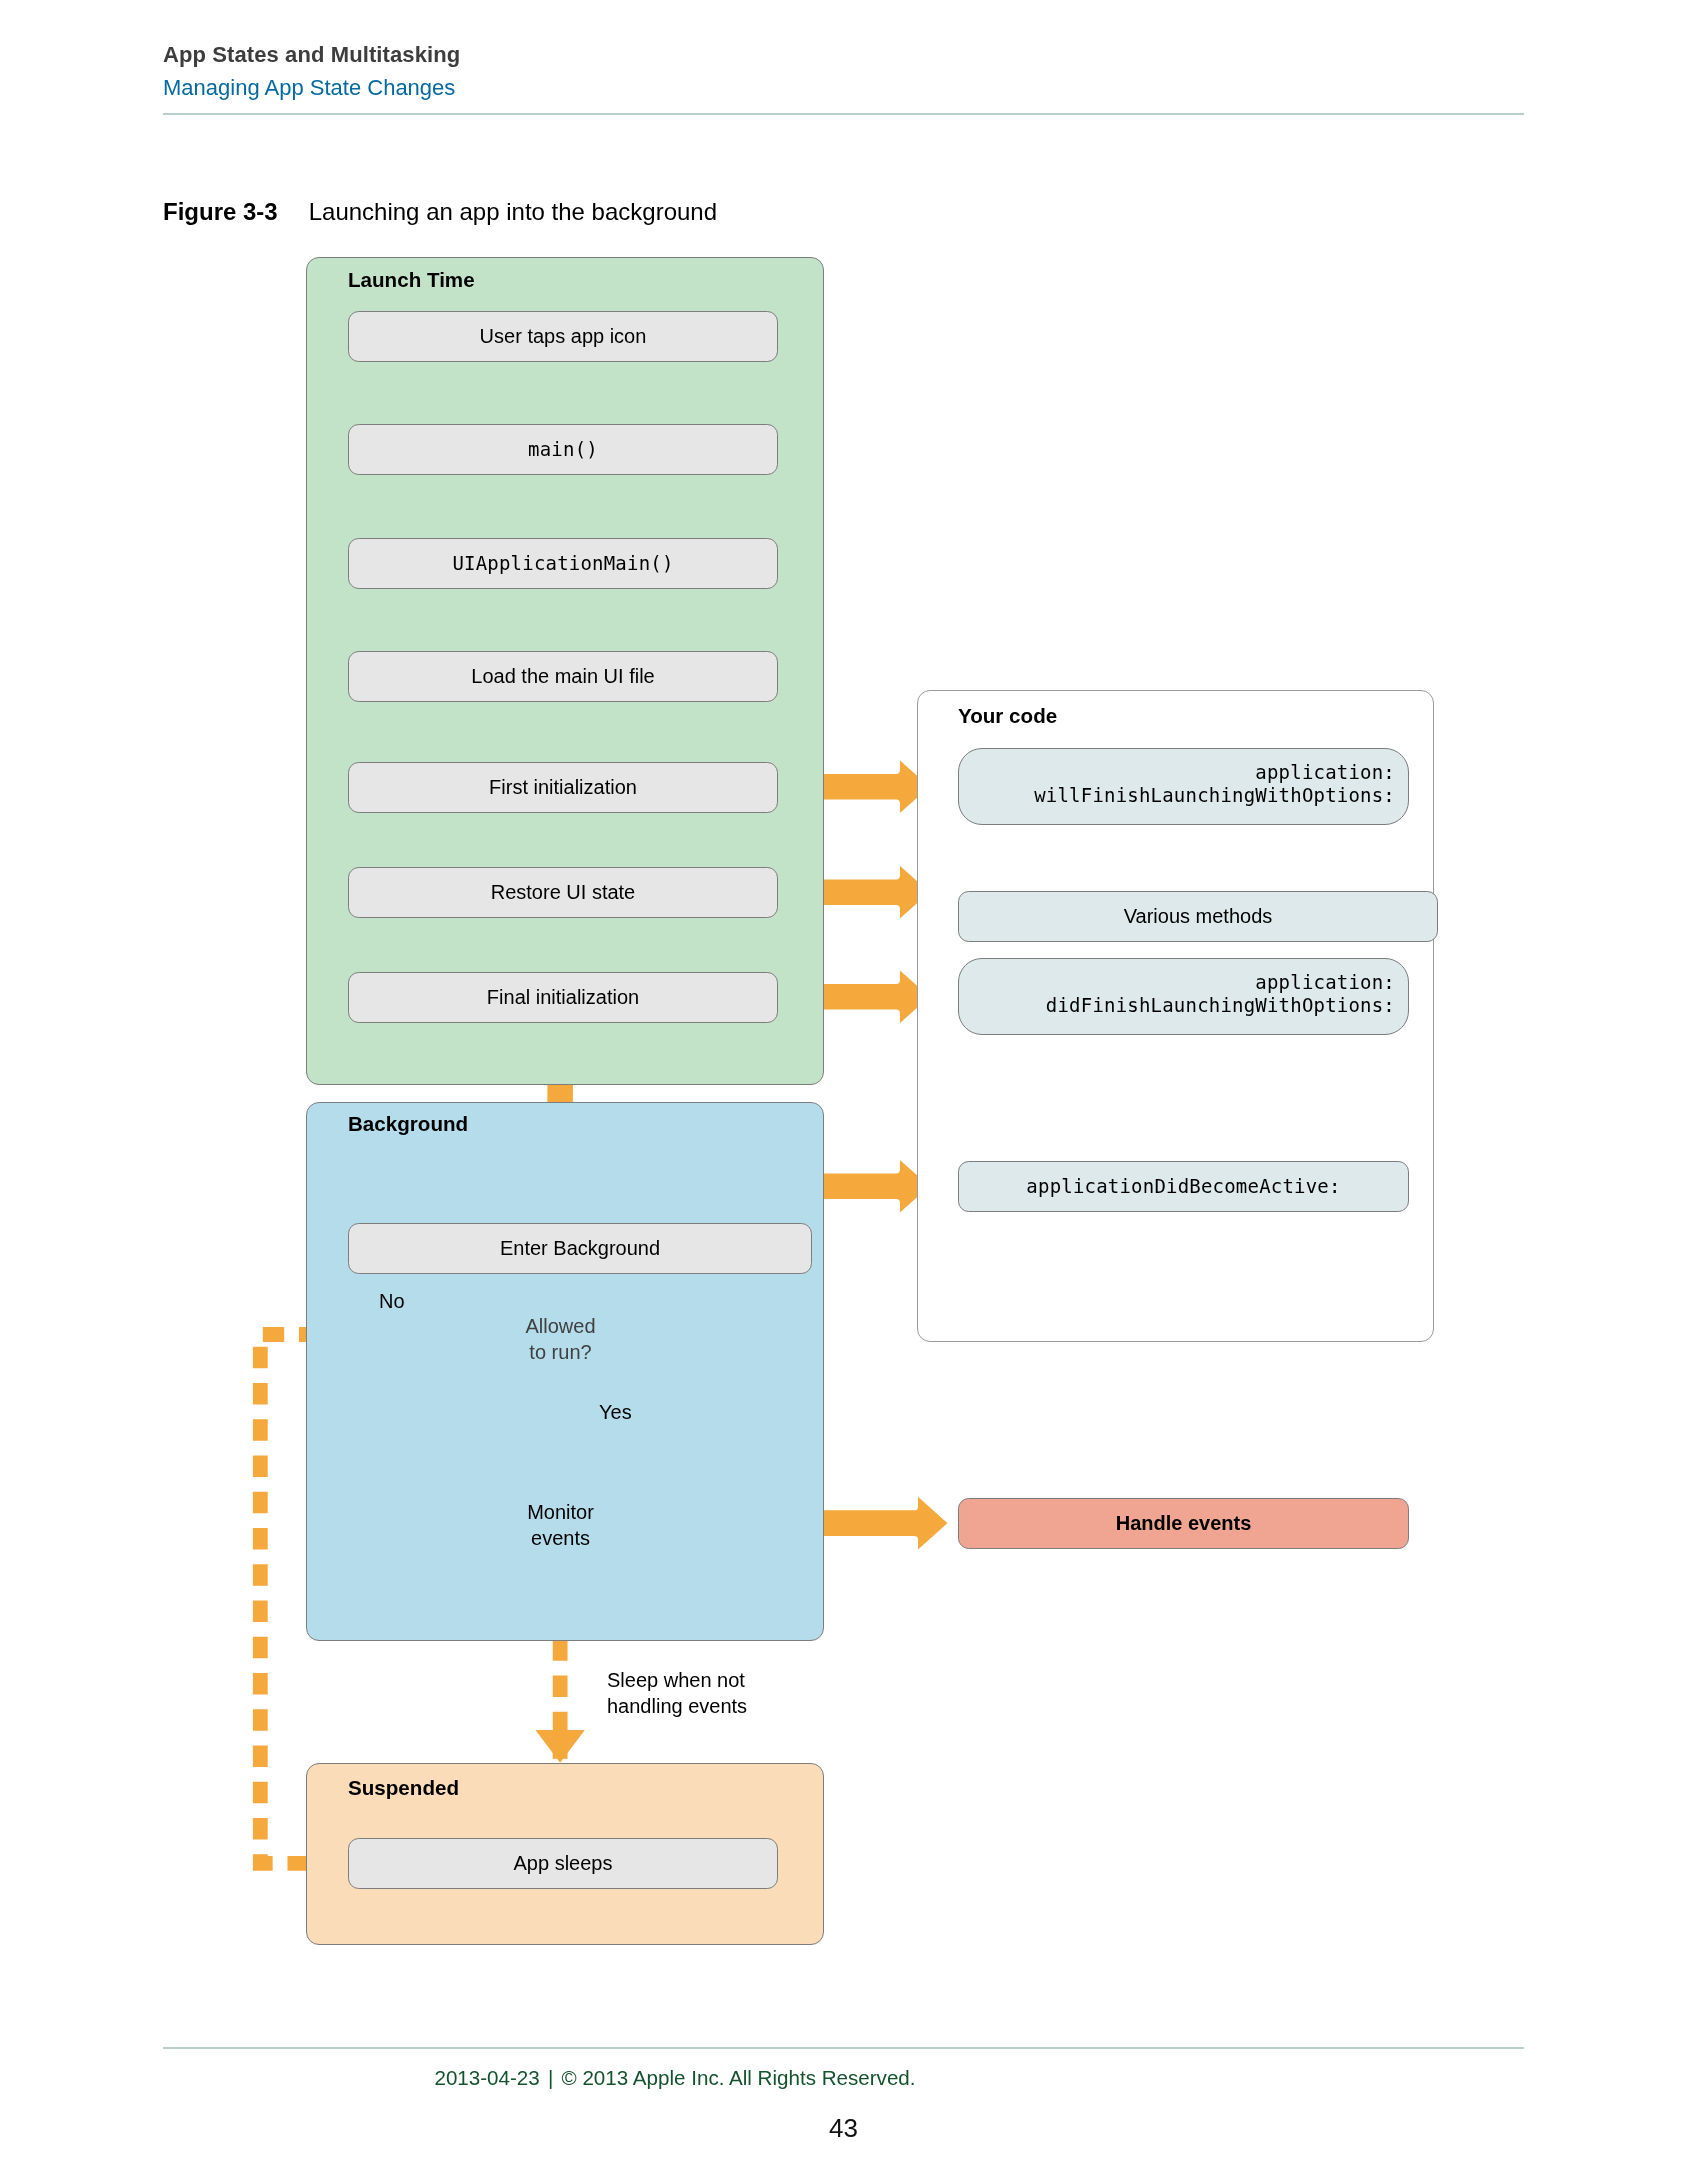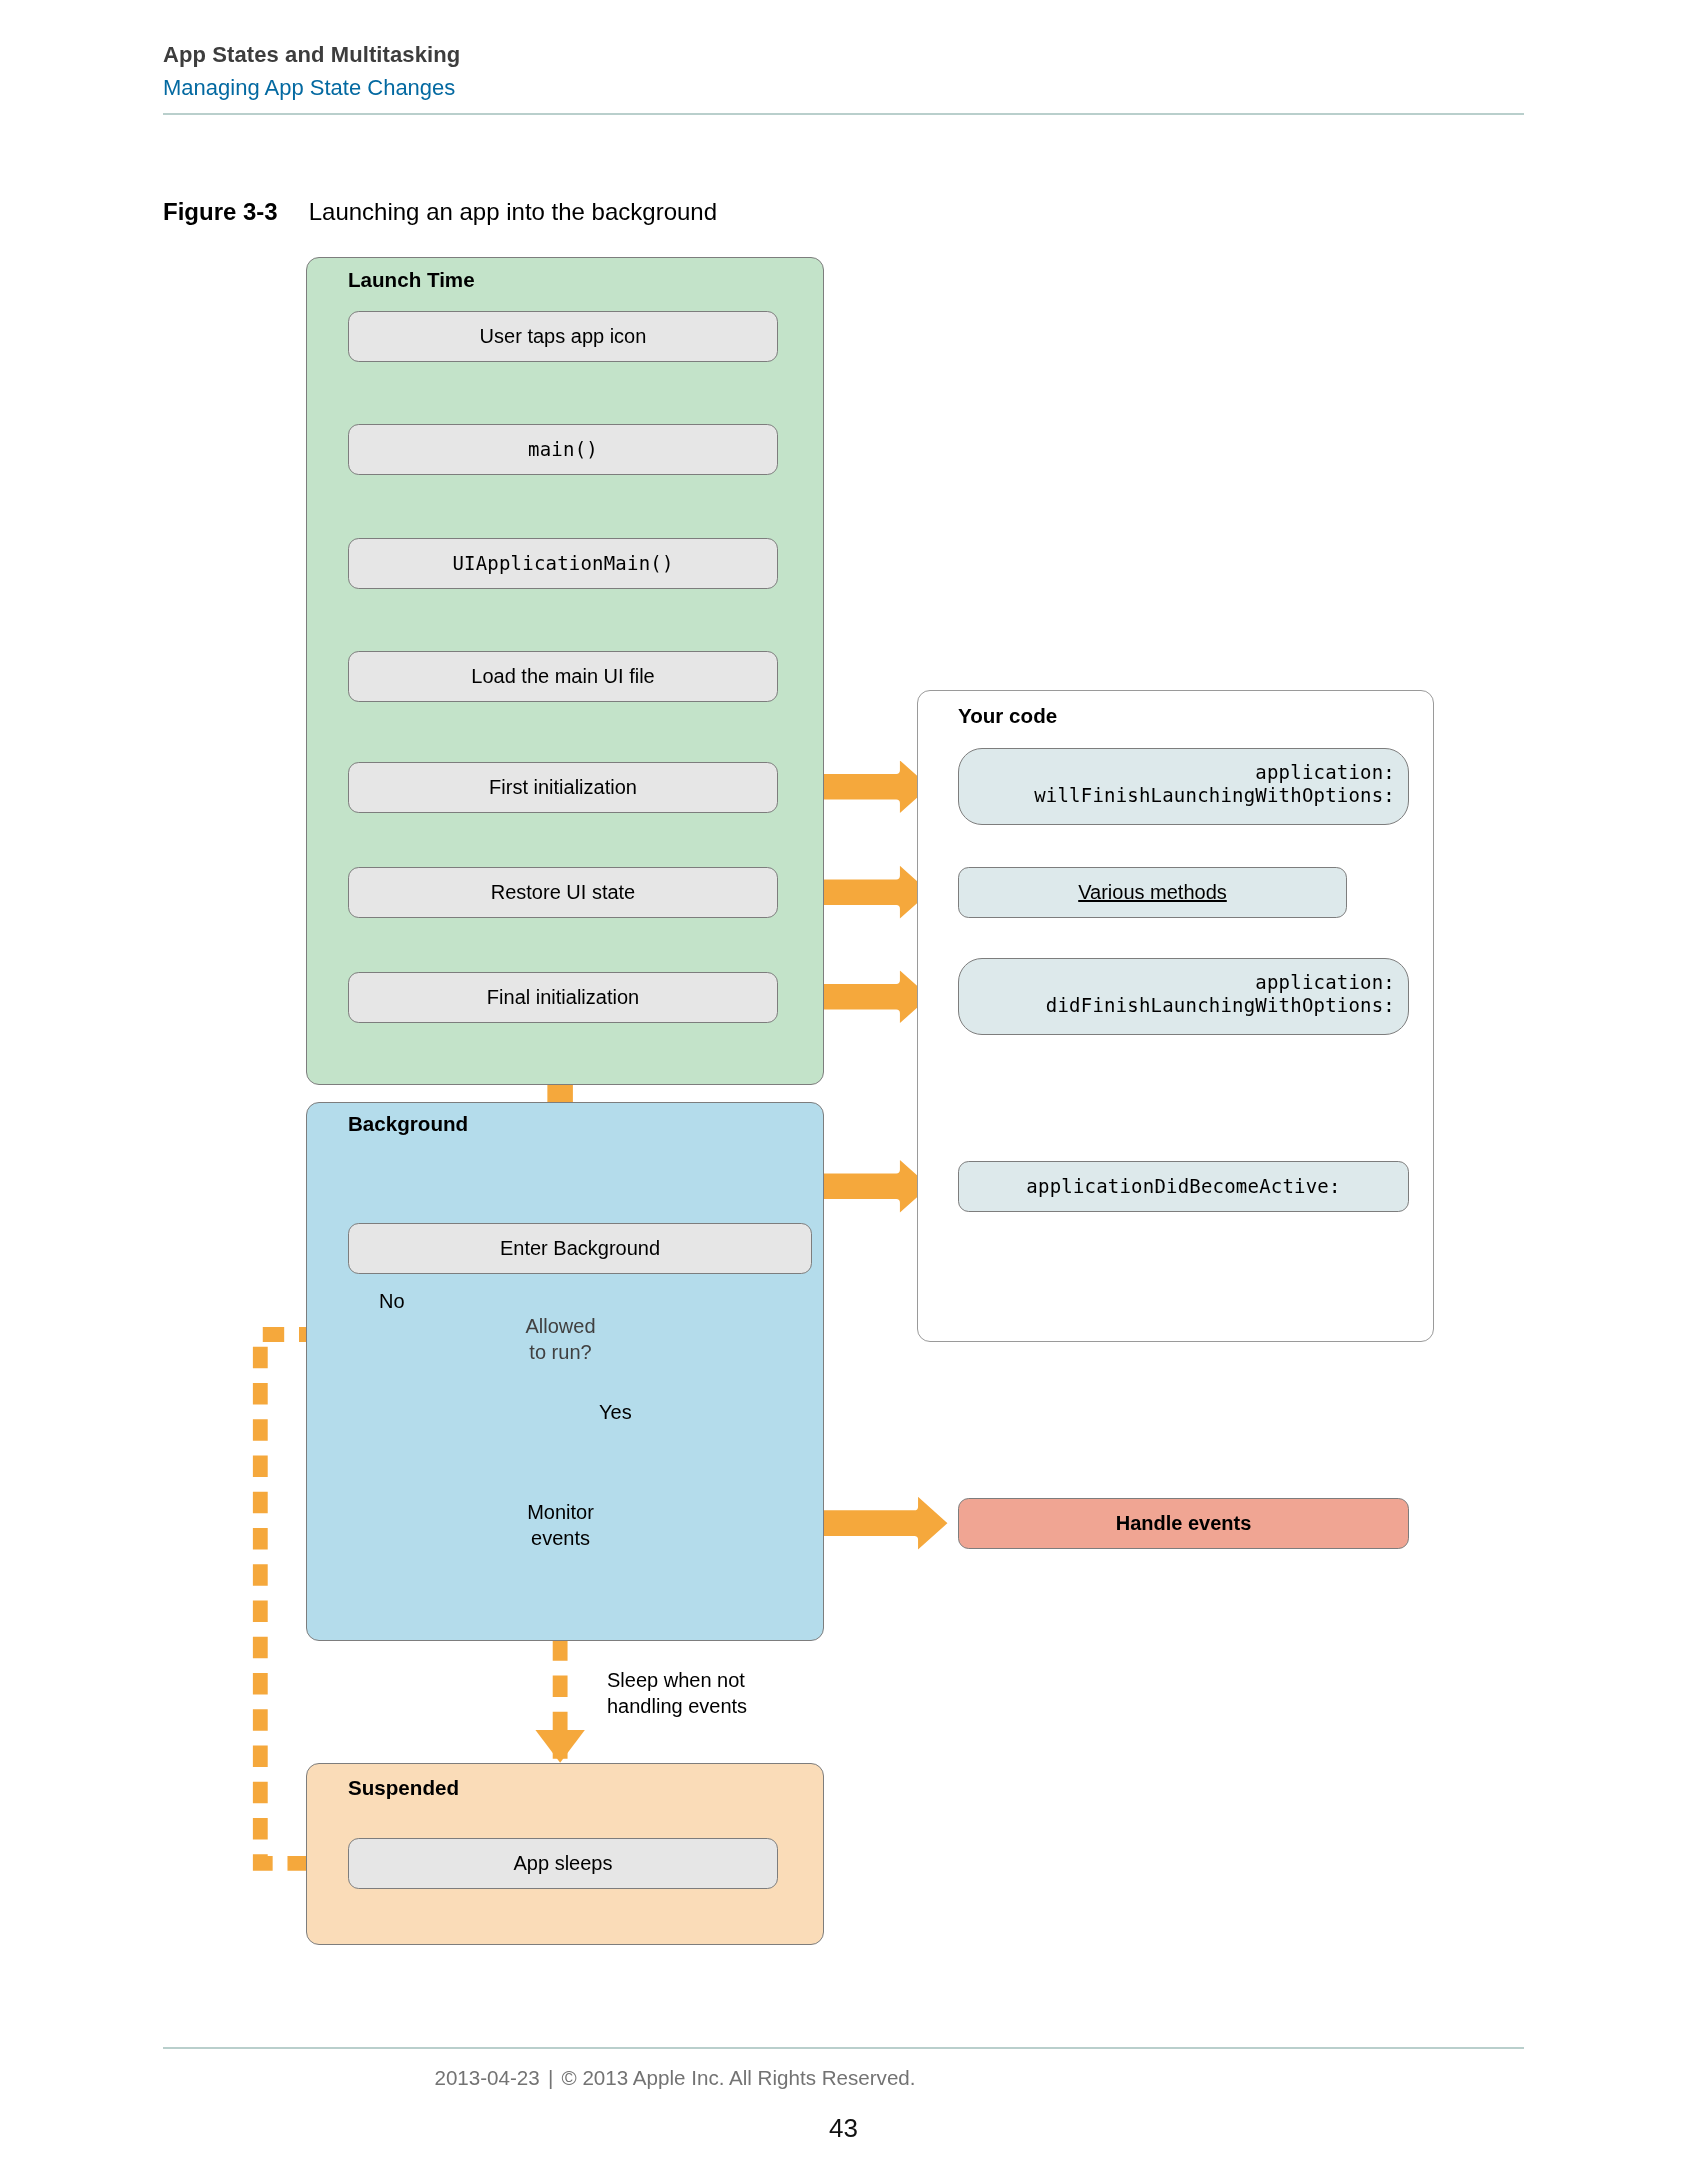--- a/index.html
+++ b/index.html
@@ -175,21 +175,21 @@
     height: 1.6px;
     background: #b9cfcc;
   }
   #footer-text {
     position: absolute;
     left: 0;
     top: 2066px;
     width: 1350px;
     text-align: center;
     font-size: 20.6px;
-    color: #737373;
+    color: #14532d;
   }
   #footer-text .sep { margin: 0 8.2px; }
   #page-number {
     position: absolute;
     left: 0;
     top: 2113px;
     width: 1687px;
     text-align: center;
     font-size: 26px;
     color: #111;
@@ -338,21 +338,21 @@
     <div class="node" style="left:348px; top:1838px; width:430px; height:51px;">App sleeps</div>
 
     <div class="panel panel-white" style="left:917px; top:690px; width:517px; height:652px;"></div>
     <div class="panel-title" style="left:958px; top:704px;">Your code</div>
 
     <div class="node mono code two-line" style="left:958px; top:748px; width:451px; height:77px;">
       <div>application:</div>
       <div>willFinishLaunchingWithOptions:</div>
     </div>
 
-    <div class="node code" style="left:958px; top:867px; width:389px; height:51px;text-decoration:underline;">Various methods</div>
+    <div class="node code" style="left:958px; top:891px; width:480px; height:51px;">Various methods</div>
 
     <div class="node mono code two-line" style="left:958px; top:958px; width:451px; height:77px;">
       <div>application:</div>
       <div>didFinishLaunchingWithOptions:</div>
     </div>
 
     <div class="node mono code" style="left:958px; top:1161px; width:451px; height:51px;">applicationDidBecomeActive:</div>
 
     <div class="node salmon" style="left:958px; top:1498px; width:451px; height:51px;font-weight:bold;">Handle events</div>
 

